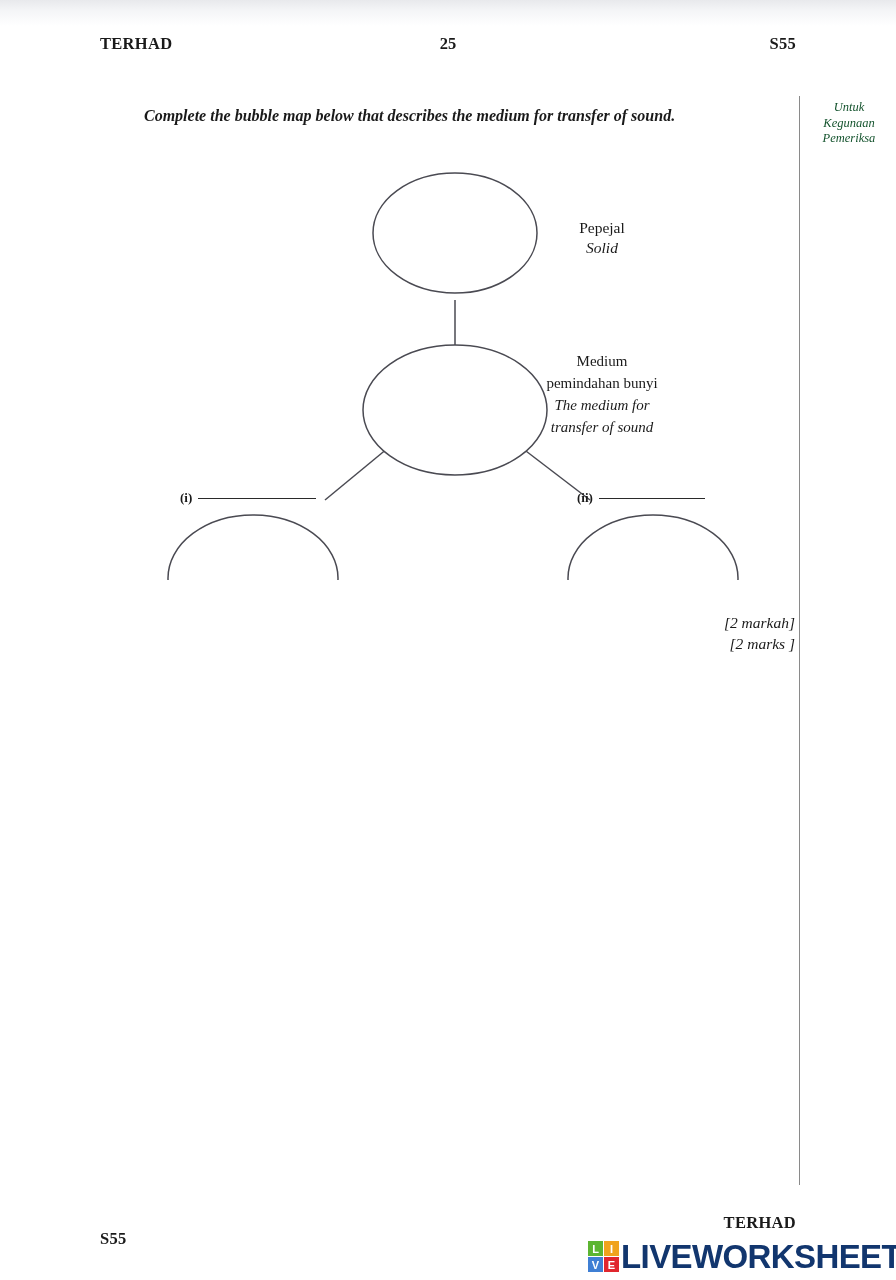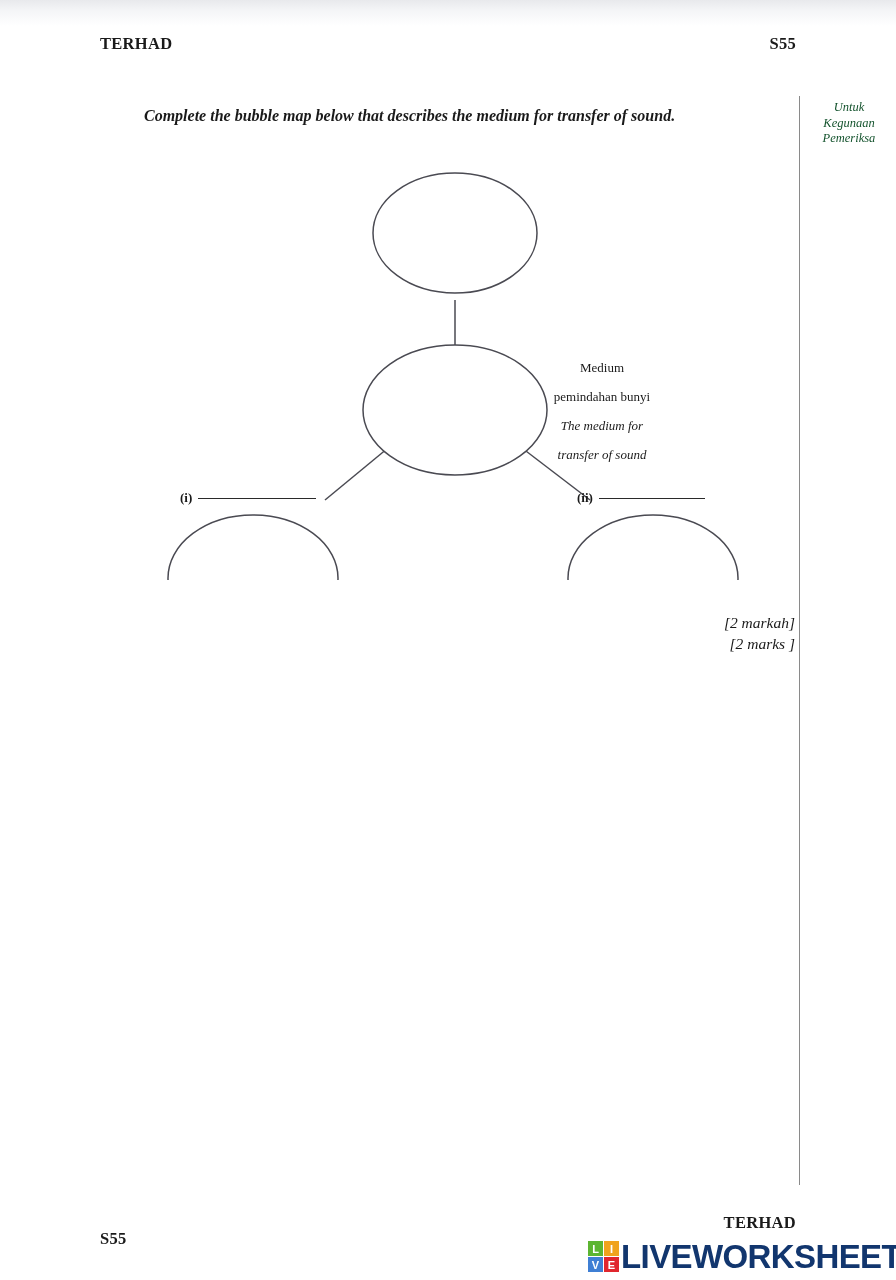--- a/index.html
+++ b/index.html
@@ -106,21 +106,21 @@
   .bt-line.ital { font-style: italic; }
 
   
   #tb-text {
     left: 362px; top: 58px; width: 180px;
   }
   
   #cb-text {
     left: 357px; top: 190px; width: 190px;
   }
-  #cb-text .bt-line { line-height: 22px; font-size: 13px; margin-top: 7px; }
+  #cb-text .bt-line { line-height: 22px; font-size: 15px; }
 
   
   .answer-row {
     position: absolute;
     display: flex;
     align-items: center;
     gap: 6px;
   }
   .answer-label {
     font-size: 13px;
@@ -195,20 +195,21 @@
     line-height: 33px;
   }
 </style>
 </head>
 <body>
 
 <div id="page-top-shade"></div>
 
 <div id="header">
   <div class="h-left">TERHAD</div>
+  <div class="h-center">25</div>
   <div class="h-right">S55</div>
 </div>
 
 <div id="margin-rule"></div>
 <div id="examiner-box">
   <div>Untuk</div>
   <div>Kegunaan</div>
   <div>Pemeriksa</div>
 </div>
 
@@ -227,20 +228,24 @@
 
     <ellipse cx="305" cy="73" rx="82" ry="60" fill="#ffffff" stroke="#4a4a52" stroke-width="1.5"></ellipse>
 
     <ellipse cx="305" cy="250" rx="92" ry="65" fill="#ffffff" stroke="#4a4a52" stroke-width="1.5"></ellipse>
 
     <ellipse cx="103" cy="418" rx="85" ry="63" fill="#ffffff" stroke="#4a4a52" stroke-width="1.5"></ellipse>
 
     <ellipse cx="503" cy="418" rx="85" ry="63" fill="#ffffff" stroke="#4a4a52" stroke-width="1.5"></ellipse>
   </svg>
 
+  <div id="tb-text" class="bubble-text">
+    <div class="bt-line">Pepejal</div>
+    <div class="bt-line ital">Solid</div>
+  </div>
 
   <div id="cb-text" class="bubble-text">
     <div class="bt-line">Medium</div>
     <div class="bt-line">pemindahan bunyi</div>
     <div class="bt-line ital">The medium for</div>
     <div class="bt-line ital">transfer of sound</div>
   </div>
 
   <div id="ans-i" class="answer-row">
     <span class="answer-label">(i)</span>

